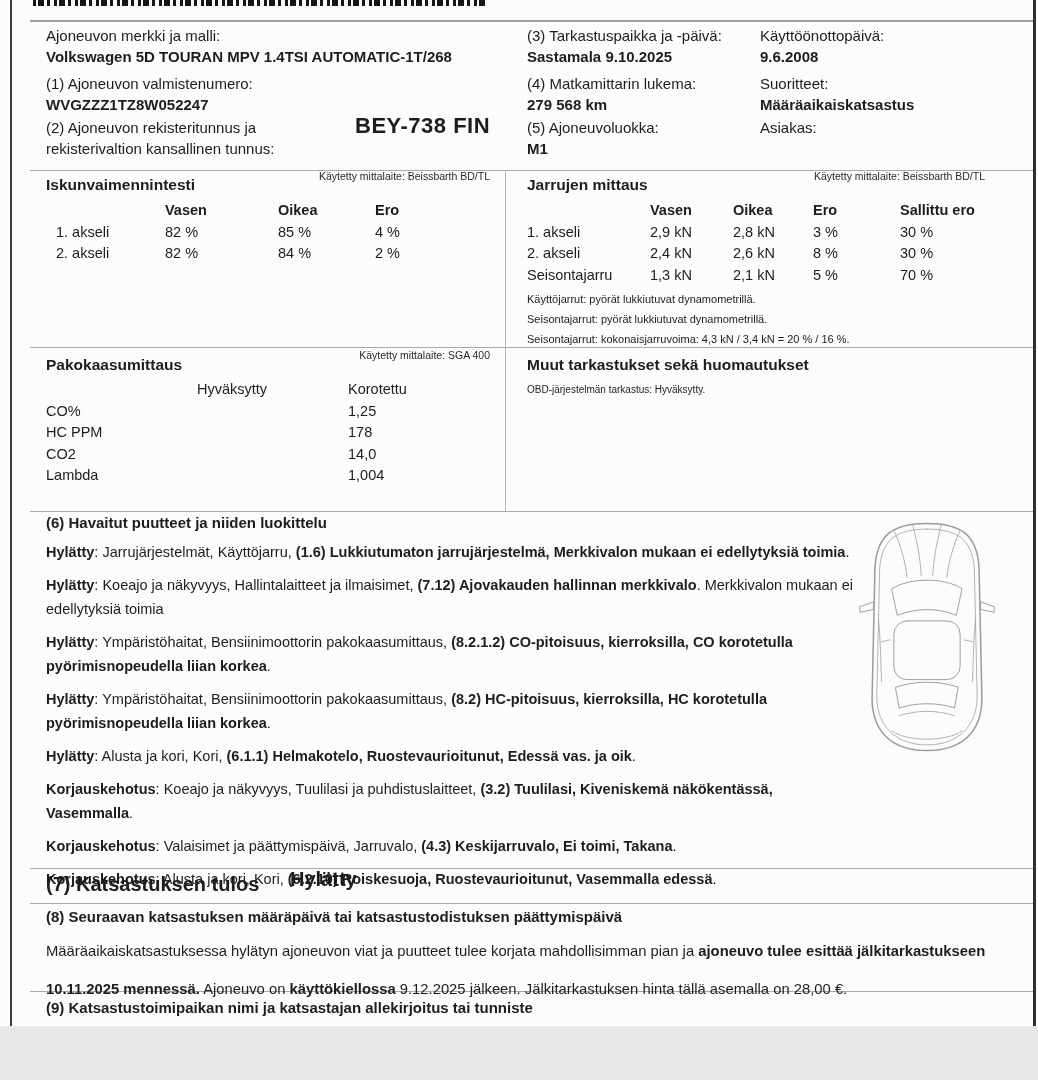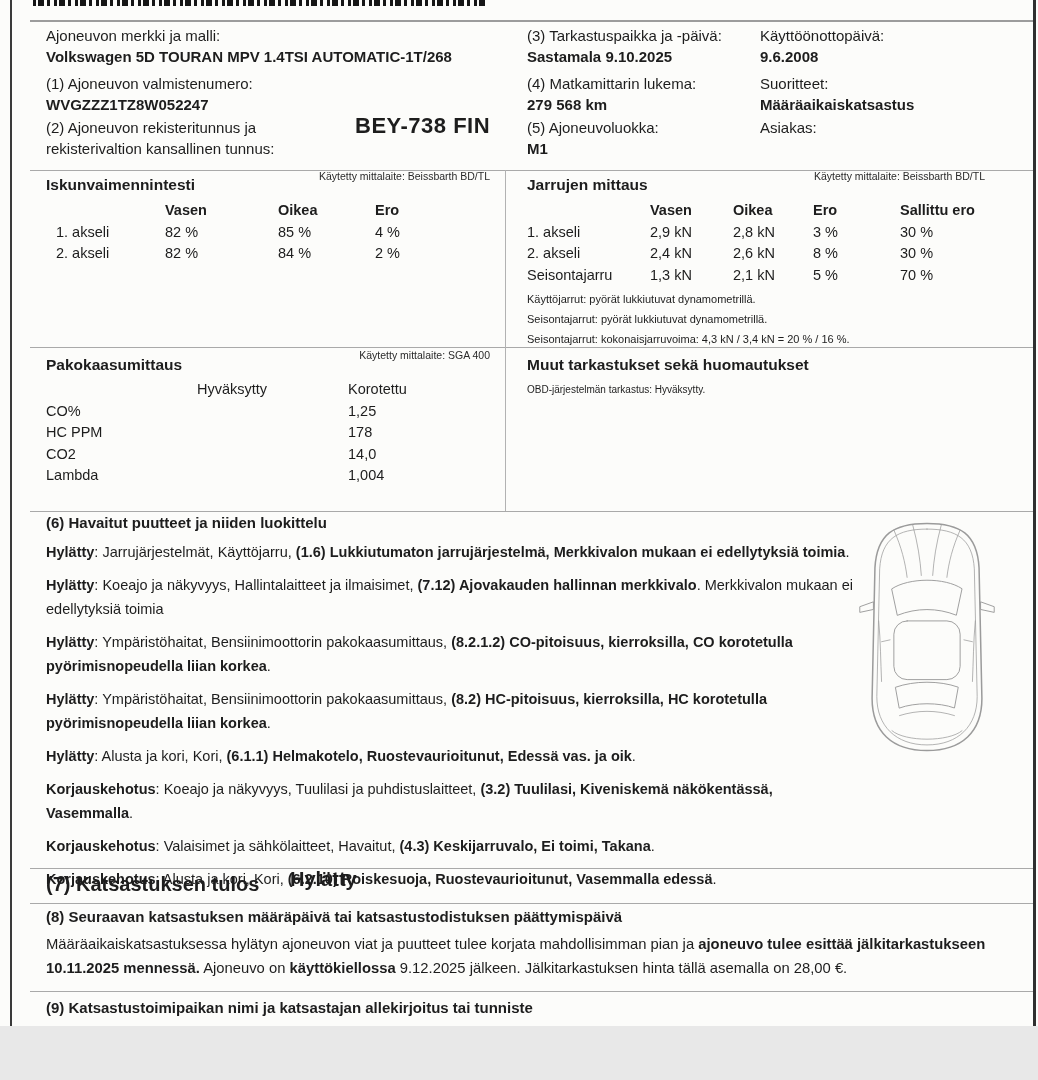--- a/index.html
+++ b/index.html
@@ -33,21 +33,21 @@
   .notes{position:absolute;font-size:11px;line-height:20px;}
   .plain-body{position:absolute;font-size:10px;line-height:21px;}
   .defects-wrap{position:absolute;left:46px;top:514px;width:814px;}
   .defects-wrap h2{margin:0 0 4px 0;font-size:15px;}
   .defect{margin:9px 0 0 0;font-size:14.5px;line-height:24px;}
   .b{font-weight:bold;}
   .result-label{position:absolute;left:46px;top:873px;font-size:20px;font-weight:bold;}
   .result-value{position:absolute;left:290px;top:868px;font-size:20px;font-weight:bold;}
   .next-wrap{position:absolute;left:46px;top:908px;width:958px;}
   .next-wrap h2{margin:0;font-size:15px;}
-  .next-body{margin-top:7px;font-size:14.8px;line-height:24px;}
+  .next-body{margin-top:7px;font-size:14.8px;line-height:38px;}
   .sig-title{position:absolute;left:46px;top:999px;font-size:15px;font-weight:bold;}
   .sig-line{position:absolute;left:30px;top:1064px;width:467px;height:1px;background:#6f6f6f;}
   .sig-name{position:absolute;left:530px;top:1044px;font-size:15.5px;}
   .car-svg{position:absolute;left:856px;top:514px;}
 </style>
 </head>
 <body>
 
 <div class="page">
 
@@ -201,21 +201,21 @@
 
   <div class="defects-wrap">
     <h2>(6) Havaitut puutteet ja niiden luokittelu</h2>
     <div>
         <p class="defect"><span class="b">Hylätty</span><span class="">: Jarrujärjestelmät, Käyttöjarru, </span><span class="b">(1.6) Lukkiutumaton jarrujärjestelmä, Merkkivalon mukaan ei edellytyksiä toimia</span><span class="">.</span></p>
         <p class="defect"><span class="b">Hylätty</span><span class="">: Koeajo ja näkyvyys, Hallintalaitteet ja ilmaisimet, </span><span class="b">(7.12) Ajovakauden hallinnan merkkivalo</span><span class="">.  Merkkivalon mukaan ei edellytyksiä toimia</span></p>
         <p class="defect"><span class="b">Hylätty</span><span class="">: Ympäristöhaitat, Bensiinimoottorin pakokaasumittaus, </span><span class="b">(8.2.1.2) CO-pitoisuus, kierroksilla, CO korotetulla pyörimisnopeudella liian korkea</span><span class="">.</span></p>
         <p class="defect"><span class="b">Hylätty</span><span class="">: Ympäristöhaitat, Bensiinimoottorin pakokaasumittaus, </span><span class="b">(8.2) HC-pitoisuus, kierroksilla, HC korotetulla pyörimisnopeudella liian korkea</span><span class="">.</span></p>
         <p class="defect"><span class="b">Hylätty</span><span class="">: Alusta ja kori, Kori, </span><span class="b">(6.1.1) Helmakotelo, Ruostevaurioitunut, Edessä vas. ja oik</span><span class="">.</span></p>
         <p class="defect"><span class="b">Korjauskehotus</span><span class="">: Koeajo ja näkyvyys, Tuulilasi ja puhdistuslaitteet, </span><span class="b">(3.2) Tuulilasi, Kiveniskemä näkökentässä, Vasemmalla</span><span class="">.</span></p>
-        <p class="defect"><span class="b">Korjauskehotus</span><span class="">: Valaisimet ja sähkölaitteet, Havaitut, </span><span class="b">(4.3) Keskijarruvalo, Ei toimi, Takana</span><span class="">.</span></p>
+        <p class="defect"><span class="b">Korjauskehotus</span><span class="">: Valaisimet ja päättymispäivä, Jarruvalo, </span><span class="b">(4.3) Keskijarruvalo, Ei toimi, Takana</span><span class="">.</span></p>
         <p class="defect"><span class="b">Korjauskehotus</span><span class="">: Alusta ja kori, Kori, </span><span class="b">(6.2.10) Roiskesuoja, Ruostevaurioitunut, Vasemmalla edessä</span><span class="">.</span></p>
       </div>
   </div>
 
   <svg class="car-svg" width="142" height="246" viewBox="0 0 150 250">
     <g fill="none" stroke="#9b9b9b" stroke-width="1.6" stroke-linejoin="round" stroke-linecap="round">
       <path d="M75,5 C110,5 128,16 130,52 L133,190 C133,225 112,245 75,245 C38,245 17,225 17,190 L20,52 C22,16 40,5 75,5 Z"></path>
       <path stroke-width="0.8" d="M75,11 C106,11 123,21 125,53 L128,188 C128,219 108,239 75,239 C42,239 22,219 22,188 L25,53 C27,21 44,11 75,11 Z"></path>
       <path stroke-width="0.8" d="M60,7 C65,25 68,44 69,60"></path>
       <path stroke-width="0.8" d="M90,7 C85,25 82,44 81,60"></path>

